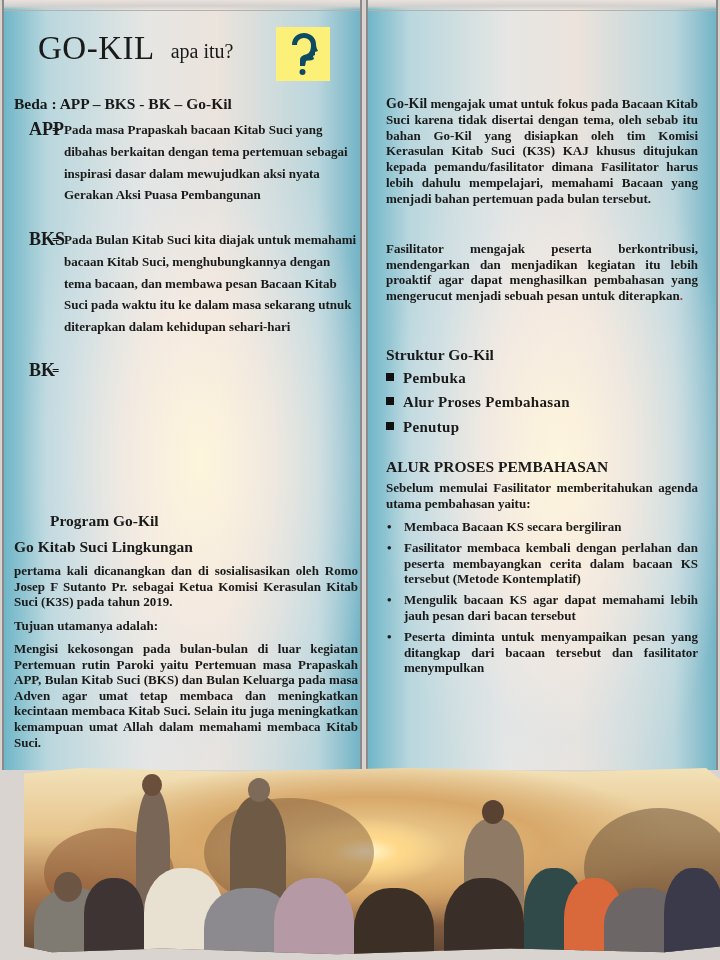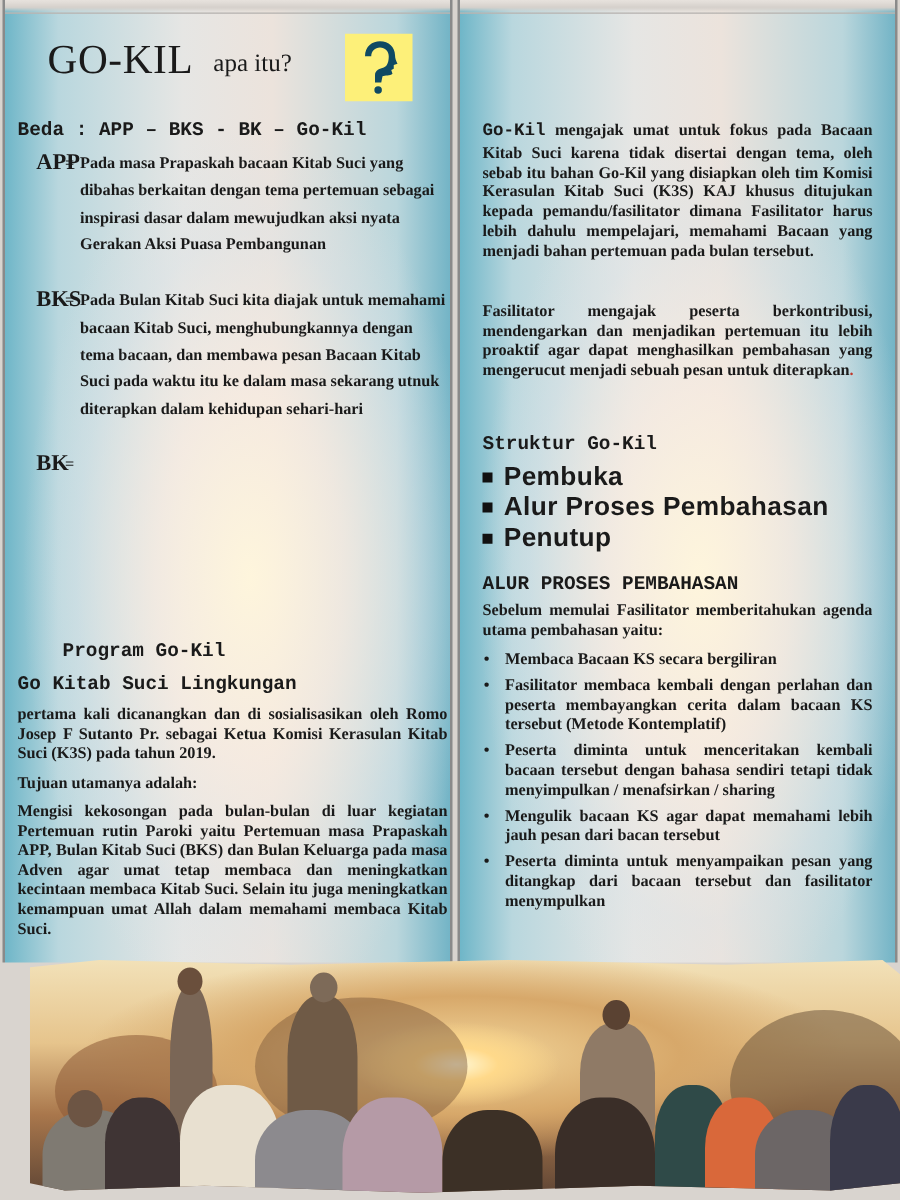--- a/index.html
+++ b/index.html
@@ -22,31 +22,31 @@
   .panel-right { left: 366px; width: 352px; }
 
   .title-row { position: absolute; left: 38px; top: 28px; display: flex; align-items: flex-end; }
   .title-main { font-family: "Liberation Serif", serif; font-size: 33px; letter-spacing: 0.5px; line-height: 40px; }
   .title-sub { font-family: "Liberation Serif", serif; font-size: 20px; margin-left: 16px; line-height: 34px; }
   .qbox {
     position: absolute; left: 276px; top: 27px; width: 54px; height: 54px;
     background: #fdf079; display: flex; align-items: center; justify-content: center;
   }
 
-  .h-sans { font-family: Liberation Mono, monospace; font-weight: bold; }
+  .h-sans { font-family: Liberation Serif, serif; font-weight: bold; }
   .sec-heading { position: absolute; font-size: 15.5px; }
 
   .def { position: absolute; left: 14px; width: 345px; font-weight: bold; font-size: 13px; line-height: 21.8px; }
   .def .term { position: absolute; left: 15px; top: 0; font-size: 18px; }
   .def .eq { position: absolute; left: 38px; top: 0; }
   .def .body { margin-left: 50px; }
 
   .just { position: absolute; font-weight: bold; font-size: 13px; line-height: 15.6px; text-align: justify; text-align-last: left; }
 
-  .struct-item { position: absolute; left: 386px; font-size: 21px; font-family: Liberation Sans, sans-serif; font-weight: bold; letter-spacing: 0.3px; }
+  .struct-item { position: absolute; left: 386px; font-size: 15px; font-family: Liberation Serif, serif; font-weight: bold; letter-spacing: 0.3px; }
   .struct-item .sq { display: inline-block; width: 8px; height: 8px; background: #111; margin-right: 9px; vertical-align: 2px; }
 
   .bullets { position: absolute; left: 386px; width: 312px; font-weight: bold; font-size: 13px; line-height: 15.6px; }
   .bullets li { list-style: none; position: relative; padding-left: 18px; margin-bottom: 5.5px; text-align: justify; text-align-last: left; }
   .bullets li::before { content: "•"; position: absolute; left: 1px; top: 0; }
 
   .photo {
     position: absolute; left: 24px; top: 768px; width: 696px; height: 190px; overflow: hidden;
     background:
       radial-gradient(ellipse 12% 18% at 49% 44%, #fff8d6 0%, #ffd98a 40%, rgba(255,200,110,0) 100%),
@@ -95,40 +95,39 @@
 <div class="sec-heading h-sans" style="left:14px; top:512px;margin-left:36px;">Program Go-Kil</div>
 <div class="sec-heading h-sans" style="left:14px; top:538px;">Go Kitab Suci Lingkungan</div>
 <div class="just" style="left:14px; top:563px; width:344px;">pertama kali dicanangkan dan di sosialisasikan oleh Romo Josep F Sutanto Pr. sebagai Ketua Komisi Kerasulan Kitab Suci (K3S) pada tahun 2019.</div>
 <div class="just" style="left:14px; top:618px; width:344px;">Tujuan utamanya adalah:</div>
 <div class="just" style="left:14px; top:641px; width:344px;">Mengisi kekosongan pada bulan-bulan di luar kegiatan Pertemuan rutin Paroki yaitu Pertemuan masa Prapaskah  APP, Bulan Kitab Suci (BKS) dan Bulan Keluarga pada masa Adven agar umat tetap membaca dan meningkatkan kecintaan membaca Kitab Suci. Selain itu juga meningkatkan kemampuan umat Allah dalam memahami membaca Kitab Suci.</div>
 
 <div class="just" style="left:386px; top:96px; width:312px; line-height:15.8px;">
   <span class="h-sans" style="font-size:14px;">Go-Kil</span><span> mengajak umat untuk fokus pada Bacaan Kitab Suci karena tidak disertai dengan tema, oleh sebab itu bahan Go-Kil yang disiapkan oleh tim Komisi Kerasulan Kitab Suci (K3S) KAJ khusus ditujukan kepada pemandu/fasilitator dimana Fasilitator harus lebih dahulu mempelajari, memahami Bacaan yang menjadi bahan pertemuan pada bulan tersebut.</span>
 </div>
 <div class="just" style="left:386px; top:241px; width:312px;">
-  <span>Fasilitator mengajak peserta berkontribusi, mendengarkan dan menjadikan pertemuan itu lebih proaktif agar dapat menghasilkan pembahasan yang mengerucut menjadi sebuah pesan untuk diterapkan</span><span style="color:#c0392b;">.</span>
+  <span>Fasilitator mengajak peserta berkontribusi, mendengarkan dan menjadikan kegiatan itu lebih proaktif agar dapat menghasilkan pembahasan yang mengerucut menjadi sebuah pesan untuk diterapkan</span><span style="color:#c0392b;">.</span>
 </div>
 
 <div class="sec-heading h-sans" style="left:386px; top:346px;">Struktur Go-Kil</div>
 <div class="struct-item" style="top:370px;">
   <span class="sq"></span><span>Pembuka</span>
 </div>
 <div class="struct-item" style="top:394px;">
   <span class="sq"></span><span>Alur Proses Pembahasan</span>
 </div>
 <div class="struct-item" style="top:419px;">
   <span class="sq"></span><span>Penutup</span>
 </div>
 
 <div class="sec-heading h-sans" style="left:386px; top:458px;">ALUR PROSES PEMBAHASAN</div>
 <div class="just" style="left:386px; top:480px; width:312px;">Sebelum memulai Fasilitator memberitahukan agenda utama pembahasan yaitu:</div>
 <ul class="bullets" style="top:519px;">
   <li>Membaca Bacaan KS secara bergiliran</li>
   <li>Fasilitator membaca kembali dengan perlahan dan peserta membayangkan cerita dalam bacaan KS tersebut (Metode Kontemplatif)</li>
-  <li>Peserta diminta untuk menceritakan kembali bacaan tersebut dengan bahasa sendiri tetapi tidak menyimpulkan / menafsirkan / sharing</li>
   <li>Mengulik bacaan KS agar dapat memahami lebih jauh pesan dari bacan tersebut</li>
   <li>Peserta diminta untuk menyampaikan pesan yang ditangkap dari bacaan tersebut dan fasilitator menympulkan</li>
 </ul>
 
 <div class="photo">
 
   <div style="position:absolute;left:20px;top:60px;width:130px;height:90px;border-radius:50%;background:rgba(140,90,55,0.55);"></div>
   <div style="position:absolute;left:180px;top:30px;width:170px;height:110px;border-radius:50%;background:rgba(120,85,55,0.45);"></div>
   <div style="position:absolute;left:560px;top:40px;width:150px;height:120px;border-radius:50%;background:rgba(110,85,60,0.55);"></div>
 

